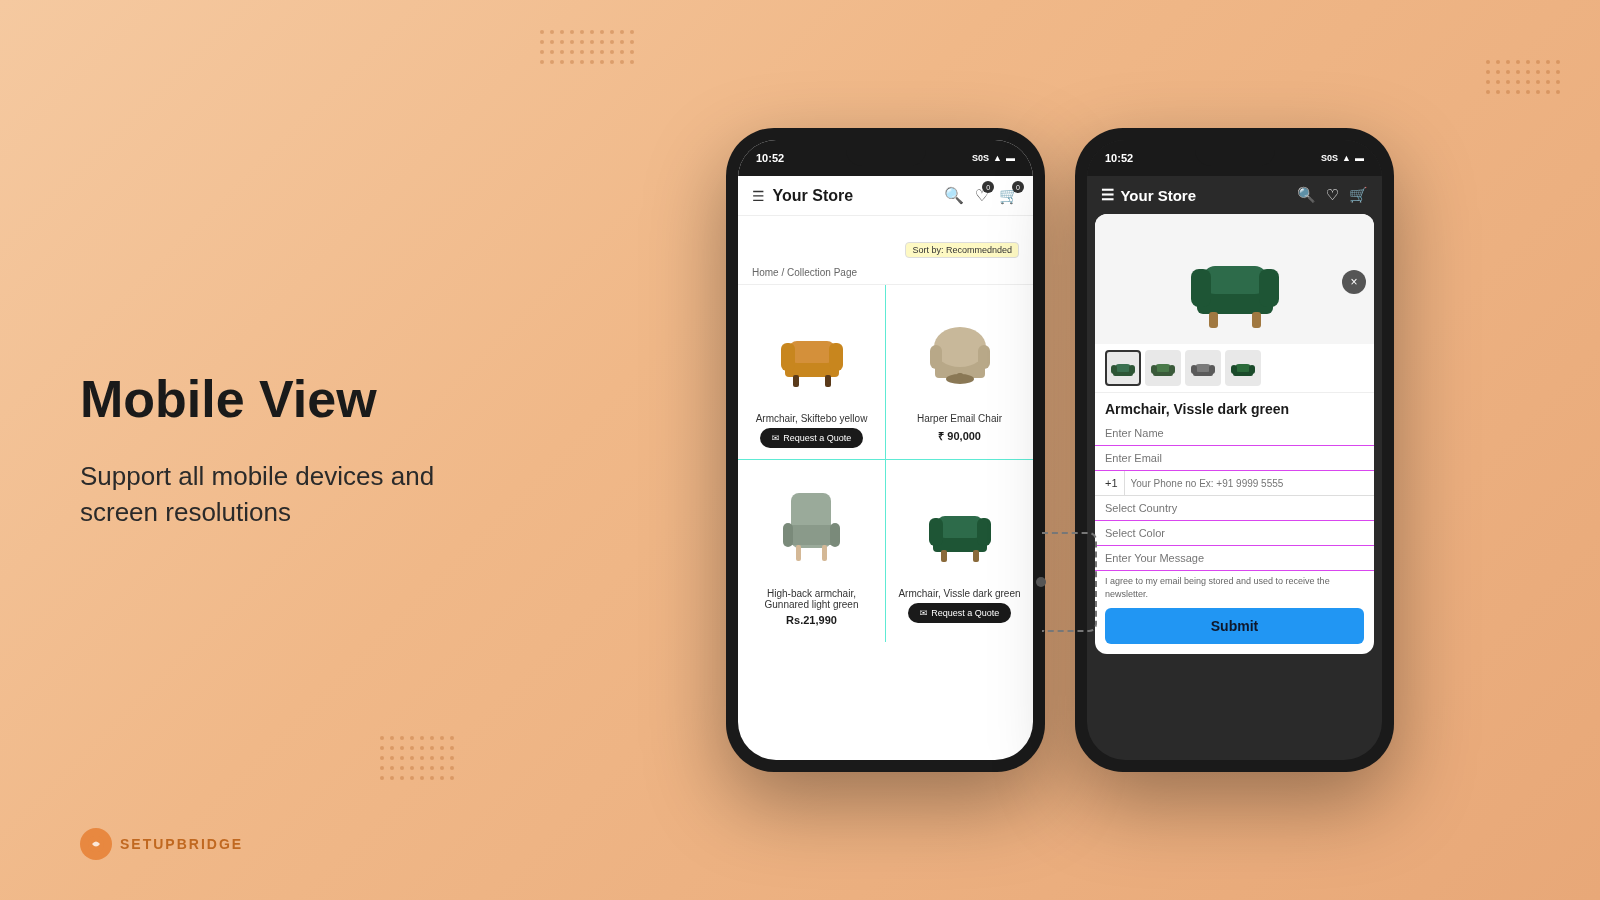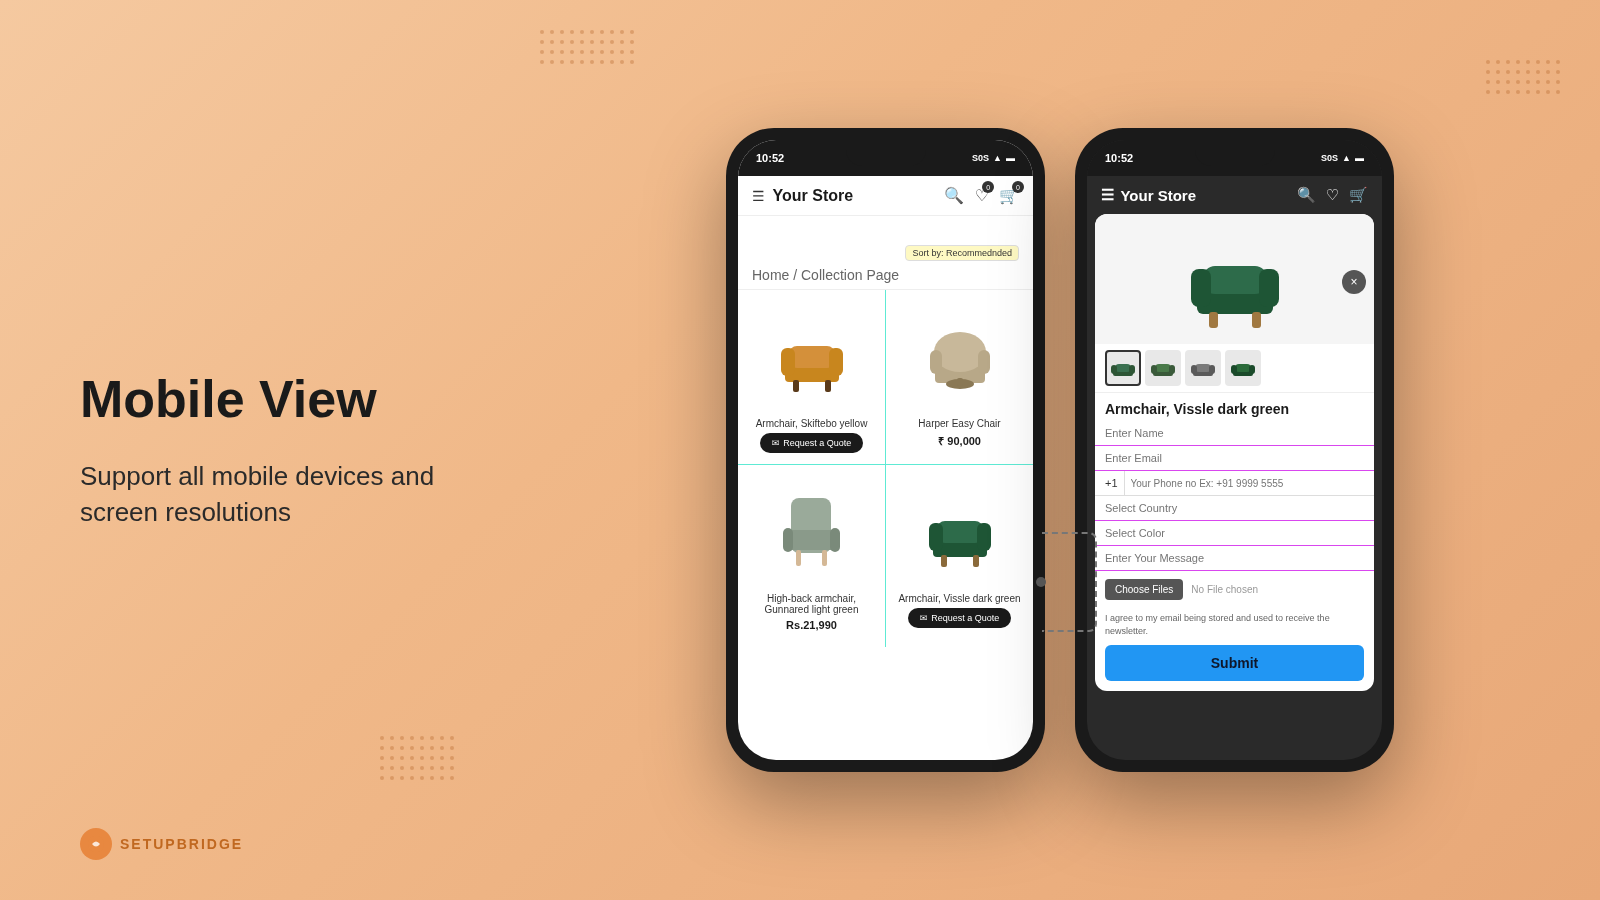--- a/index.html
+++ b/index.html
@@ -230,21 +230,21 @@
     .breadcrumb-bar {
       display: flex;
       align-items: center;
       justify-content: space-between;
       padding: 6px 14px;
       background: white;
       border-bottom: 1px solid #eee;
     }
 
     .breadcrumb-text {
-      font-size: 14px;
+      font-size: 10px;
       color: #666;
       margin-top: 45px;
     }
 
     .sort-dropdown {
       font-size: 9px;
       color: #333;
       border: 1px solid #ddd;
       border-radius: 4px;
       padding: 2px 6px;
@@ -687,21 +687,21 @@
               <svg width="90" height="90" viewBox="0 0 90 90">
                 <rect x="20" y="55" width="50" height="18" rx="4" fill="#b8a888"></rect>
                 <ellipse cx="45" cy="42" rx="26" ry="20" fill="#c8b89a"></ellipse>
                 <rect x="15" y="40" width="12" height="24" rx="6" fill="#b8a888"></rect>
                 <rect x="63" y="40" width="12" height="24" rx="6" fill="#b8a888"></rect>
 
                 <ellipse cx="45" cy="74" rx="14" ry="5" fill="#8a7855"></ellipse>
                 <rect x="42" y="68" width="6" height="8" rx="2" fill="#8a7855"></rect>
               </svg>
             </div>
-            <span class="product-name">Harper Easy Chair</span>
+            <span class="product-name">Harper Email Chair</span>
             <span class="product-price">₹ 90,000</span>
           </div>
 
           <div class="product-card">
             <div class="product-img-area">
               <svg width="85" height="100" viewBox="0 0 85 100">
                 <rect x="22" y="18" width="40" height="55" rx="8" fill="#9aaa9a"></rect>
                 <rect x="18" y="50" width="48" height="20" rx="4" fill="#8a9a8a"></rect>
                 <rect x="14" y="48" width="10" height="24" rx="5" fill="#7a8a7a"></rect>
                 <rect x="61" y="48" width="10" height="24" rx="5" fill="#7a8a7a"></rect>
@@ -836,24 +836,20 @@
               <input class="phone-input" type="tel" placeholder="Your Phone no Ex: +91 9999 5555" style="">
             </div>
 
             <input class="form-field" type="text" placeholder="Select Country" style="">
 
             <input class="form-field" type="text" placeholder="Select Color" style="">
 
             <input class="form-field" type="text" placeholder="Enter Your Message" style="">
 
             
-            <div class="file-upload-row">
-              <button class="choose-files-btn">Choose Files</button>
-              <span class="no-file-text">No File chosen</span>
-            </div>
 
             
             <p class="consent-text">I agree to my email being stored and used to receive the newsletter.</p>
 
             
             <button class="submit-btn">Submit</button>
 
           </div>
         </div>
 

